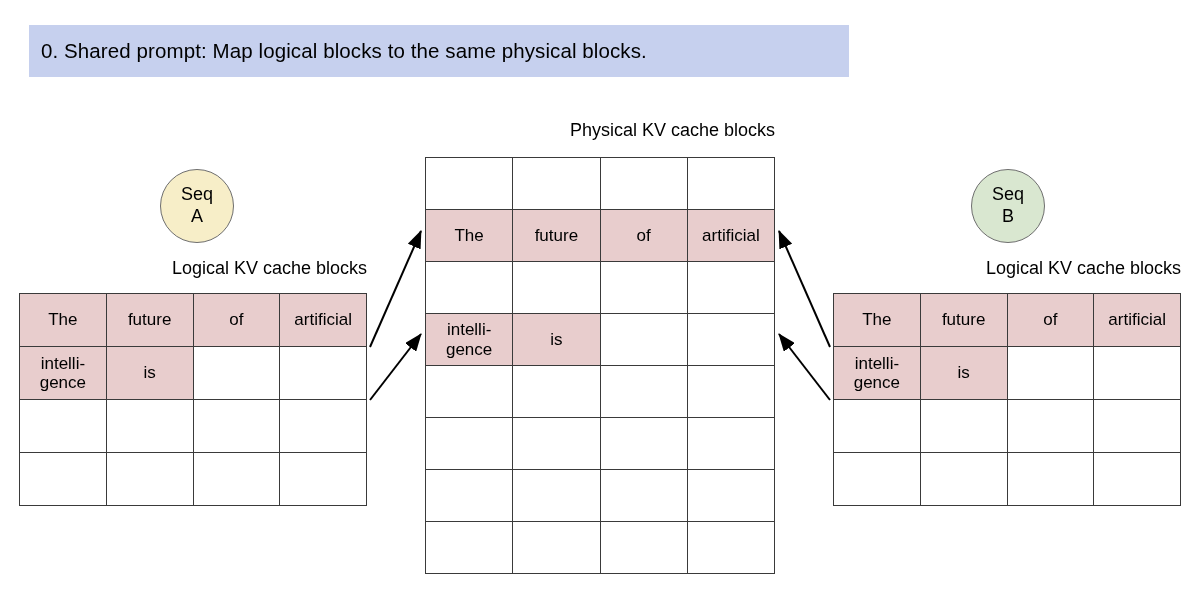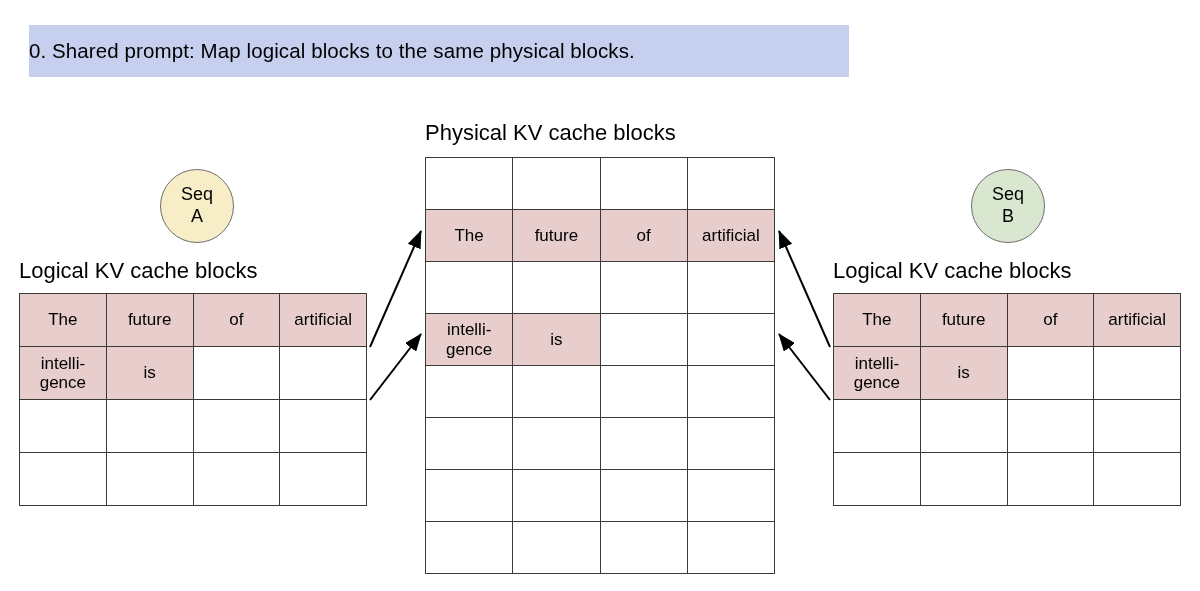--- a/index.html
+++ b/index.html
@@ -21,33 +21,34 @@
   #banner {
     position: absolute;
     left: 29px;
     top: 25px;
     width: 820px;
     height: 52px;
     background: #c6d0ee;
     display: flex;
     align-items: center;
     box-sizing: border-box;
+    padding-left: 12px;
   }
   #banner .banner-text {
     font-size: 20.5px;
     line-height: 1.1;
     letter-spacing: 0.1px;
     white-space: nowrap;
   }
 
   
   .title {
     position: absolute;
-    font-size: 22px;
-    text-align: left;
+    font-size: 18px;
+    text-align: right;
     white-space: nowrap;
     line-height: 1.15;
   }
   #title-physical { left: 425px; top: 120px; width: 350px; }
   #title-logical-a { left: 19px;  top: 258px; width: 348px; }
   #title-logical-b { left: 833px; top: 258px; width: 348px; }
 
   
   .grid {
     position: absolute;

